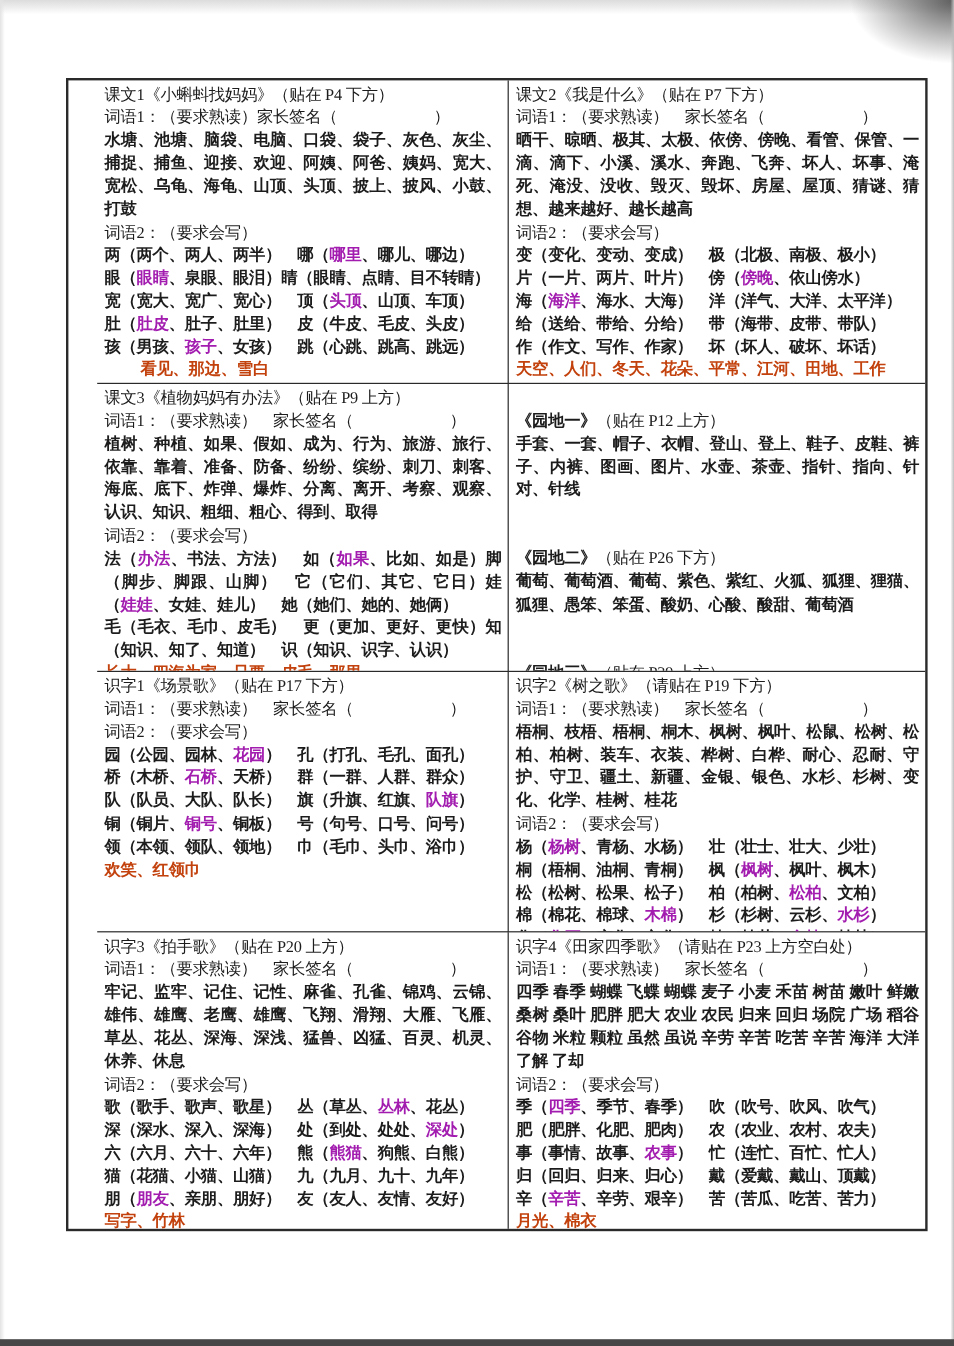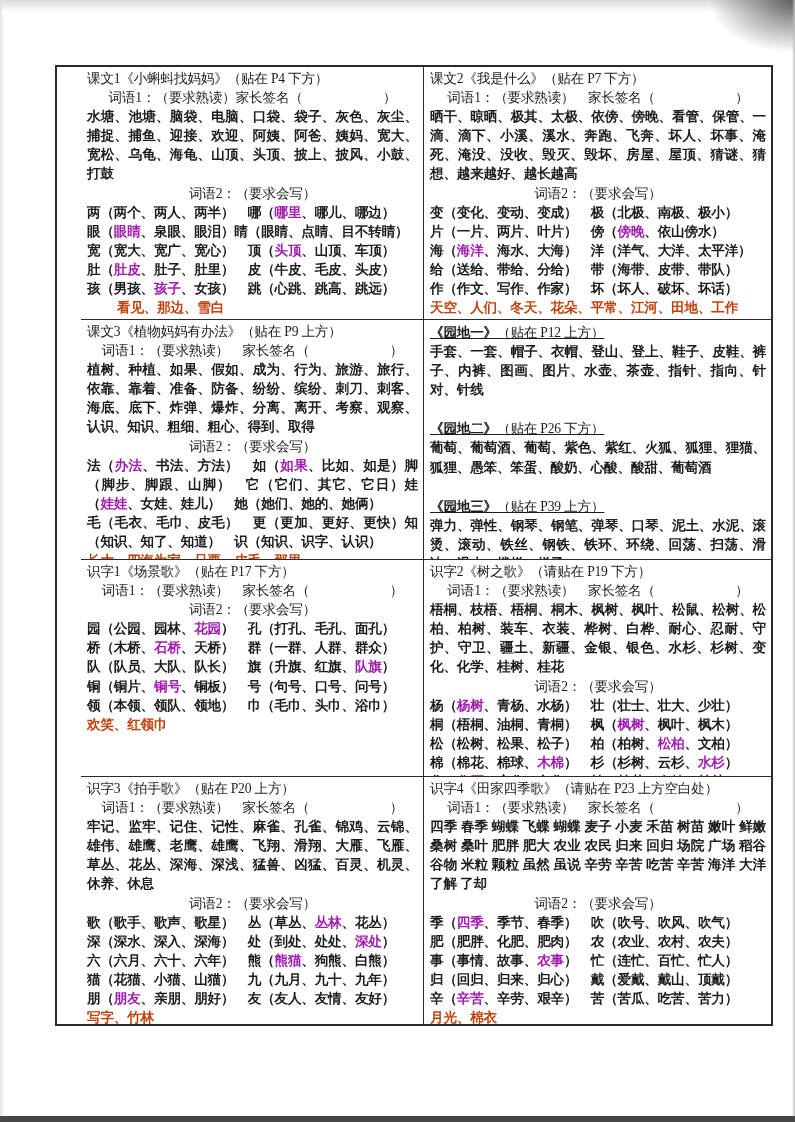--- a/index.html
+++ b/index.html
@@ -35,22 +35,22 @@
     border-bottom:1.5px solid #2a2a2a;
     padding:2px 5px 0 6px;
     overflow:hidden;
     box-sizing:border-box;
   }
   .cell:nth-child(2n){border-right:none;}
   .cell:nth-child(n+7){border-bottom:none;}
 
   .blk{font-size:13.6px;line-height:19.1px;letter-spacing:-0.2px;}
   .k-title{font-weight:normal;}
-  .k-sub{font-weight:normal;margin-top:1px;text-decoration:underline;}
-  .k-label{font-weight:normal;text-align:center;}
+  .k-sub{font-weight:normal;margin-top:19px;}
+  .k-label{font-weight:normal;}
   .k-words{font-weight:bold;text-align:justify;}
   .k-pair{font-weight:bold;white-space:nowrap;}
   .k-red{font-weight:bold;color:#c2410c;}
   .k-gap{height:19px;}
   .indent{padding-left:30px;}
   span.red{color:#a21caf;}
   span.bold{font-weight:bold;}
 </style>
 </head>
 <body>

